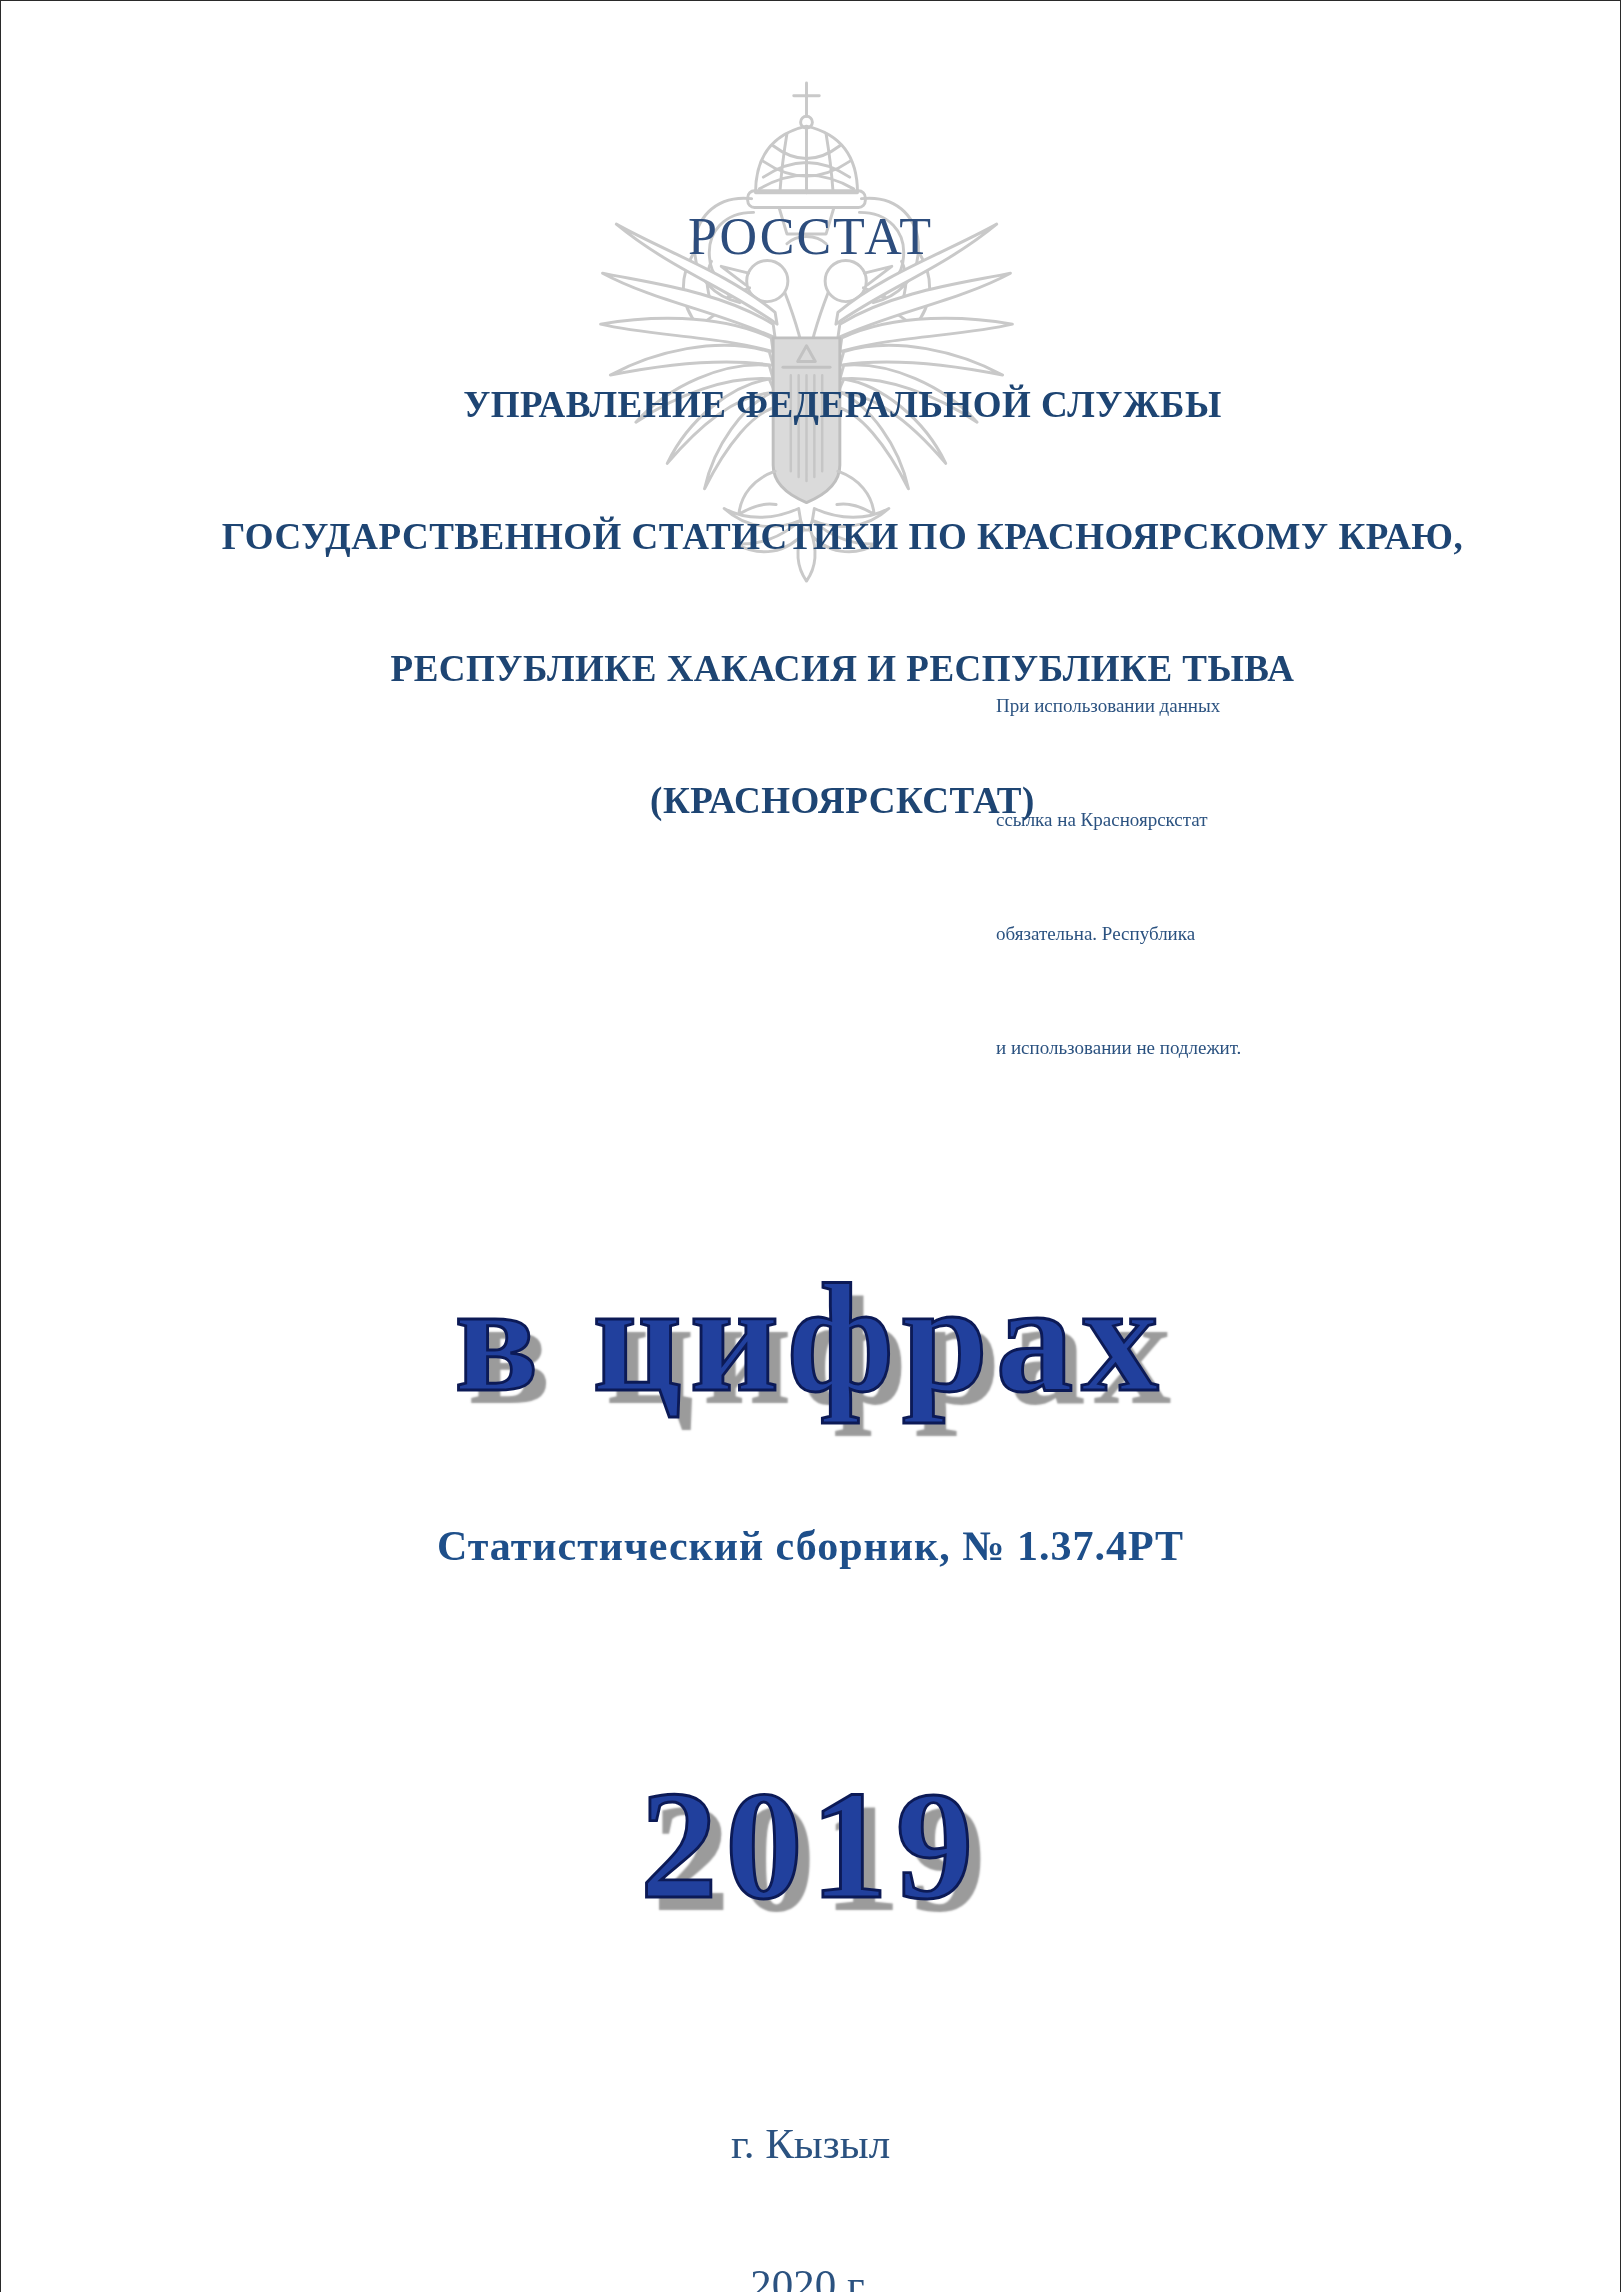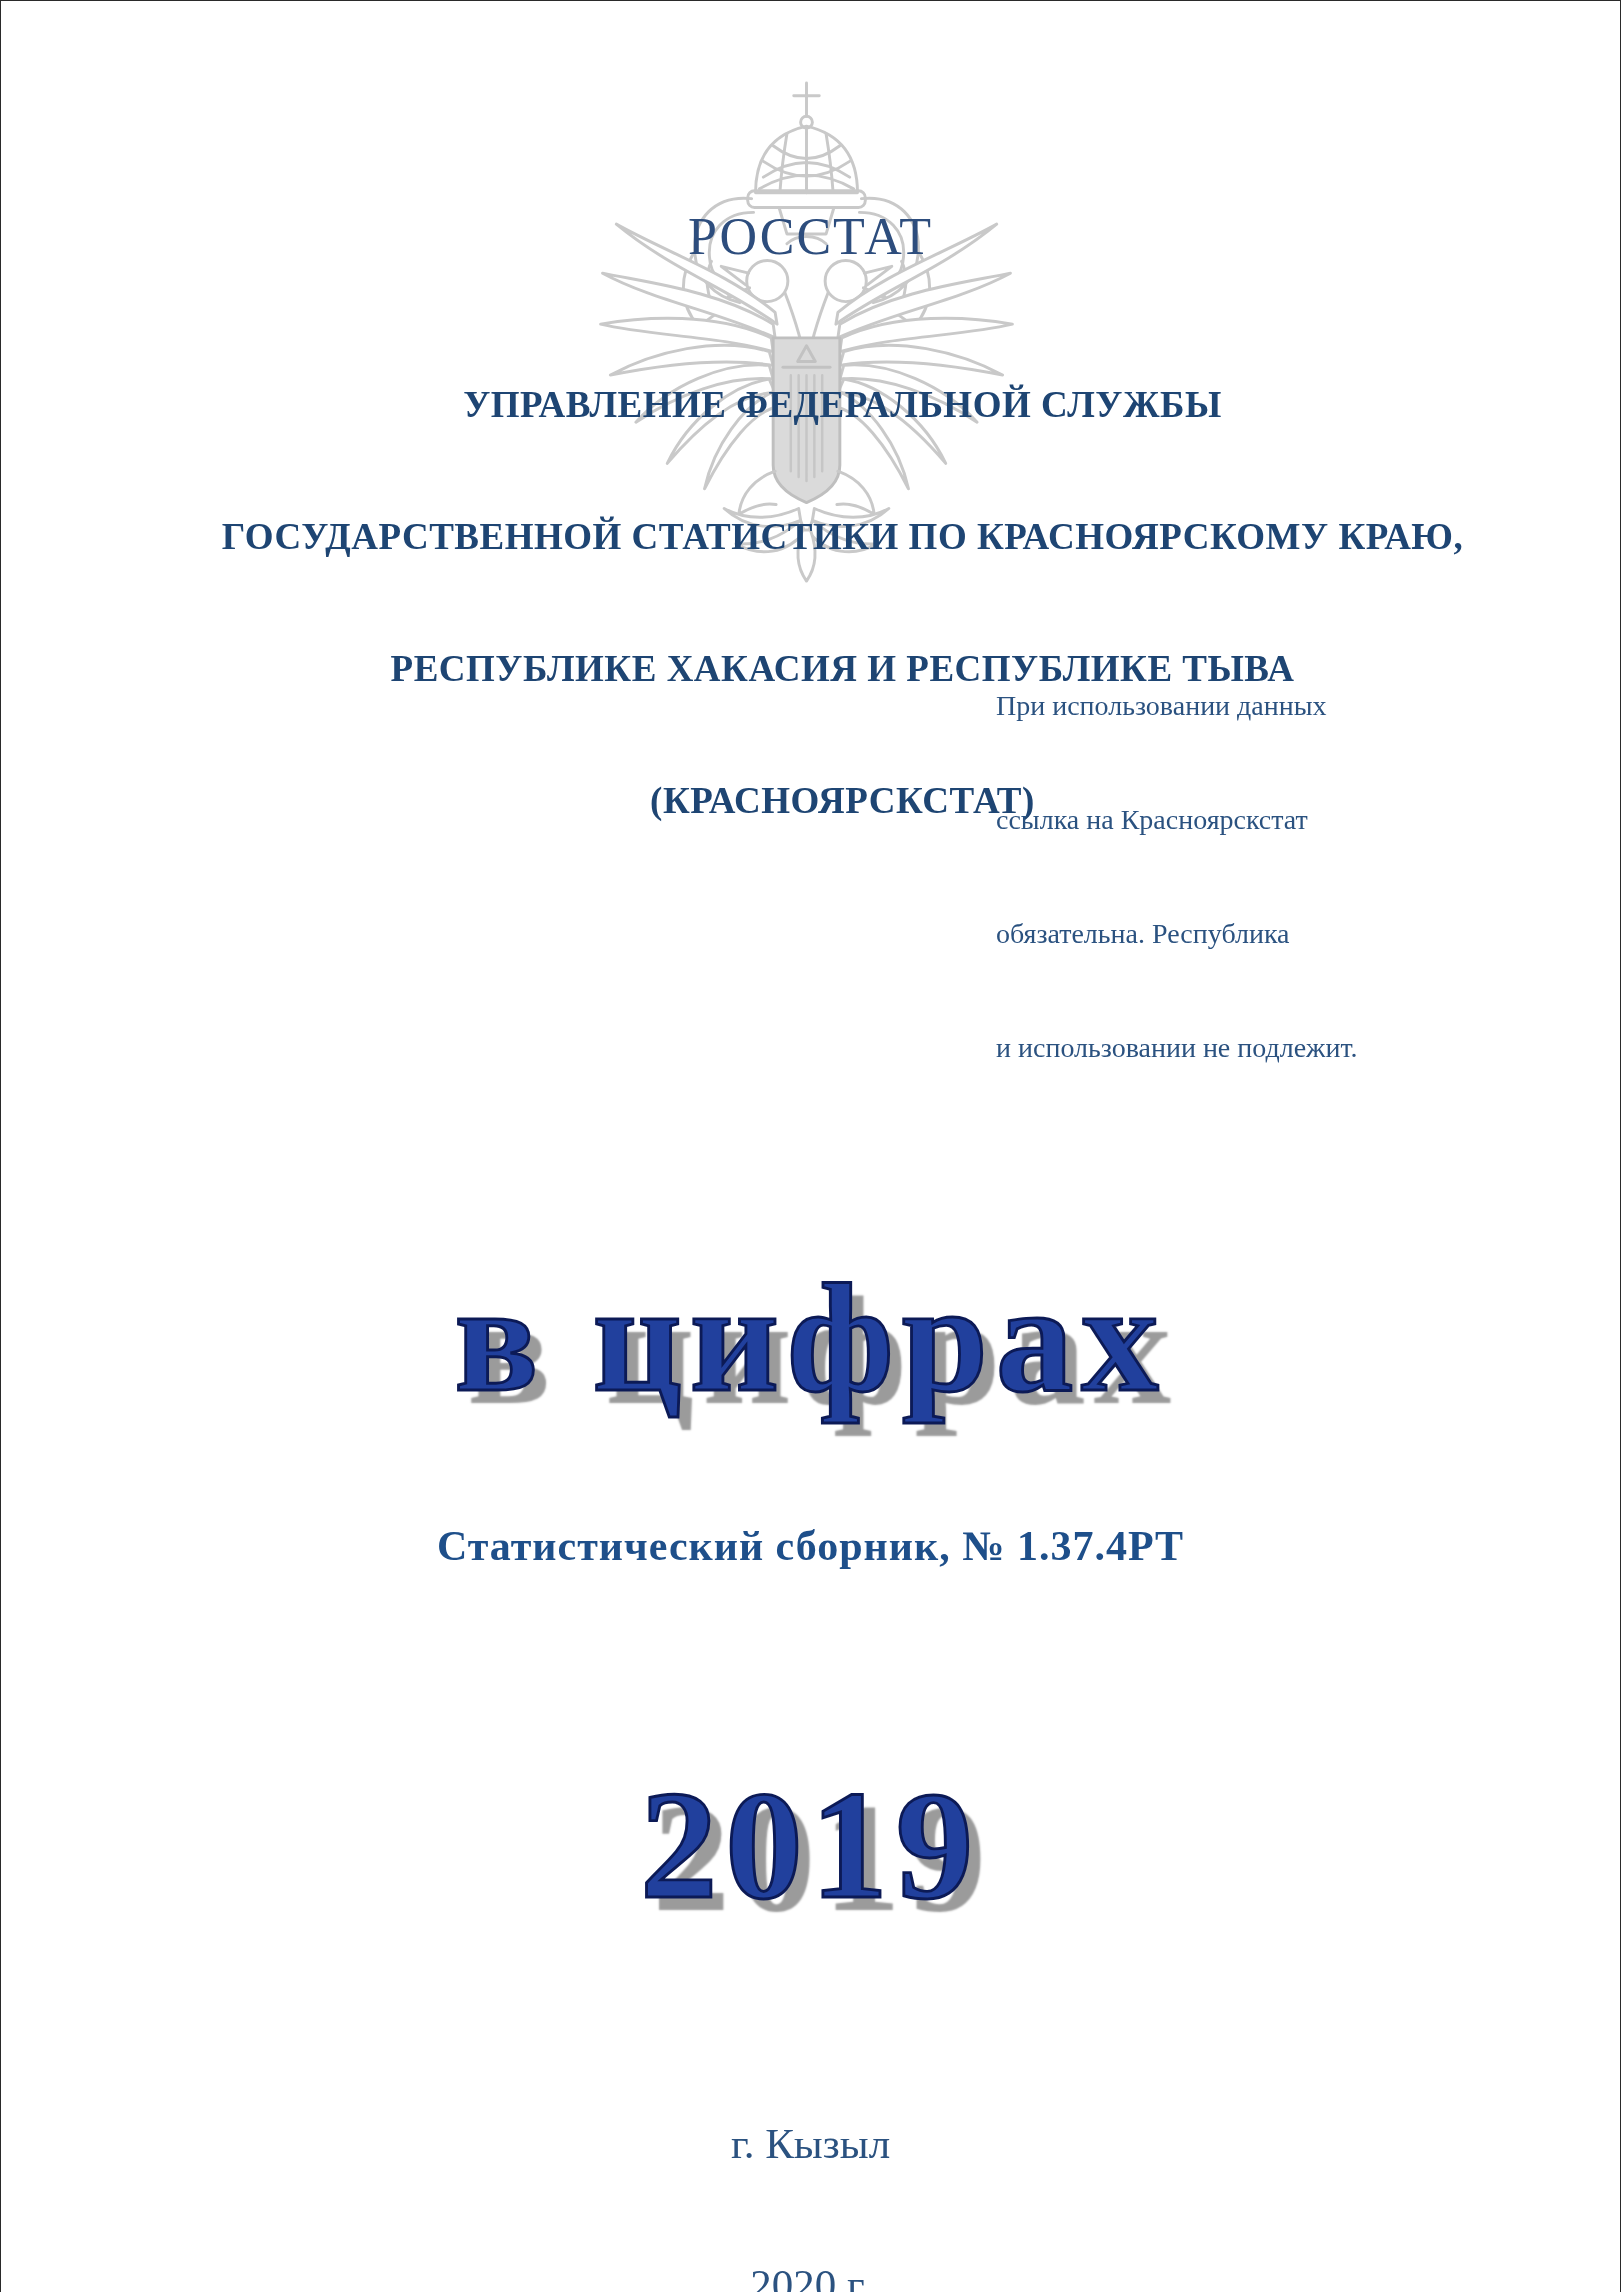--- a/index.html
+++ b/index.html
@@ -24,21 +24,21 @@
     color:var(--rosstat-color,#2d4d7d);
   }
   .org{
     top:294px;
     font-size:37px;font-weight:bold;line-height:44px;letter-spacing:0.5px;
     color:var(--org-color,#1e4573);
     margin-left:32px;
   }
   .notice{
     left:995px;top:610px;
-    font-size:28px;line-height:38px;
+    font-size:19px;line-height:38px;
     color:var(--notice-color,#2b5280);
     text-align:left;
   }
   .title{
     top:915px;
     font-size:155px;font-weight:bold;line-height:169px;letter-spacing:7.8px;
     color:var(--title-fill,#21409d);
     -webkit-text-stroke:2.9px var(--title-stroke,#0c1a56);
     text-shadow:12.7px 12.7px 2px var(--title-shadow,#9b9b9b);
   }

